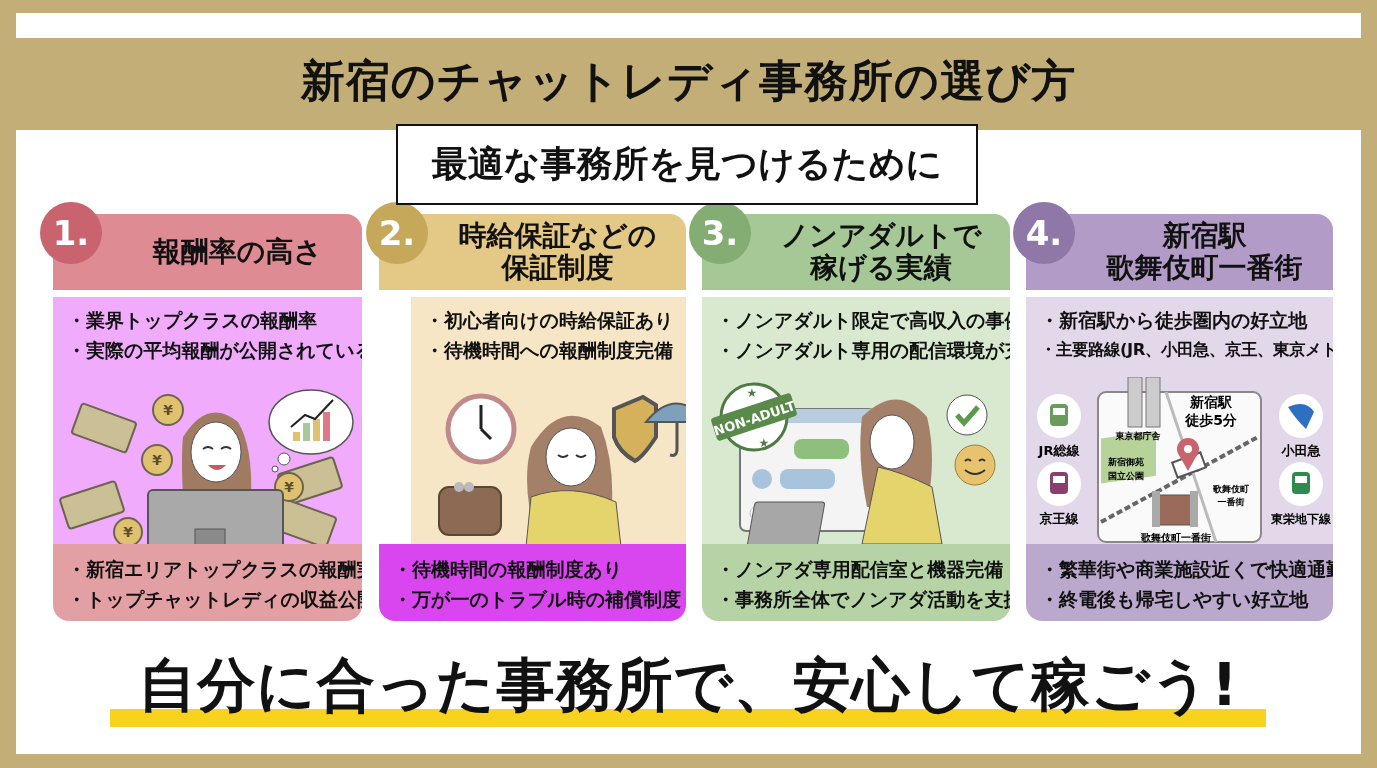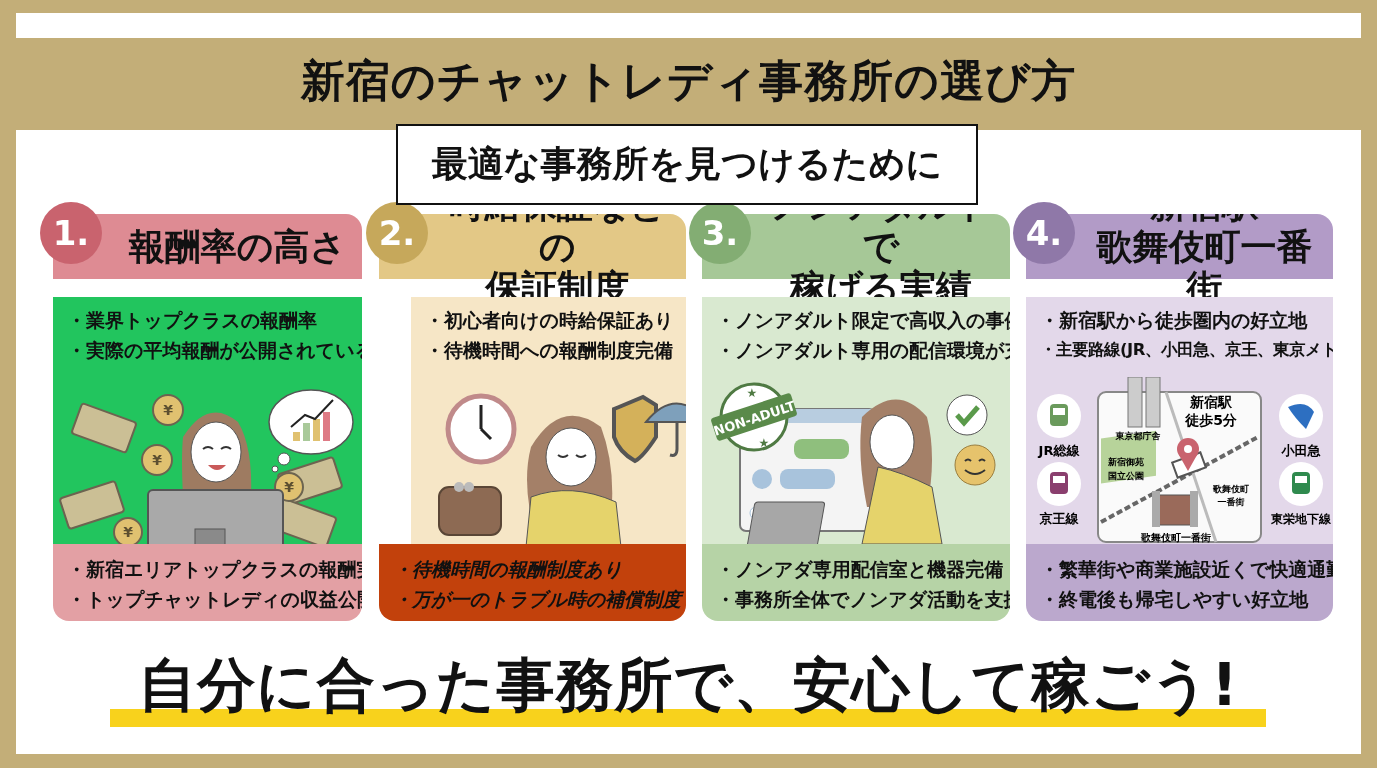--- a/index.html
+++ b/index.html
@@ -20,43 +20,43 @@
   .subtitle-box {
     position: absolute; left: 396px; top: 124px; width: 582px; height: 81px;
     background: #fff; border: 2px solid #111; display: flex; align-items: center; justify-content: center;
     font-size: 36px; font-weight: bold; z-index: 3;
   }
   .card {
     position: absolute; top: 214px; height: 407px; border-radius: 16px; overflow: visible;
   }
   .card-inner { position: absolute; inset: 0; border-radius: 16px; overflow: hidden; }
   .card-header {
-    position: absolute; left: 0; right: 0; top: 0; height: 65px;
+    position: absolute; left: 0; right: 0; top: 0; height: 76px;
     display: flex; align-items: center; justify-content: center; text-align: center;
-    font-size: 36px; font-weight: bold; line-height: 1.15; padding-left: 60px; padding-right: 10px;
+    font-size: 28px; font-weight: bold; line-height: 1.15; padding-left: 60px; padding-right: 10px;
   }
   .card-header.one-line { padding-left: 70px; }
   .card-top-list {
     position: absolute; left: 0; right: 0; top: 83px; height: 80px; padding: 8px 12px 0 14px;
   }
   .card-illust { position: absolute; left: 0; right: 0; top: 163px; height: 167px; }
   .card-bottom { position: absolute; left: 0; right: 0; top: 330px; bottom: 0; padding: 10px 12px 0 14px; }
   .bullet { font-size: 19px; font-weight: bold; line-height: 30px; white-space: nowrap; }
   .bullet::before { content: "・"; }
   .bullet.narrow { font-size: 16.5px; letter-spacing: -0.5px; }
   .num-badge {
     position: absolute; left: -13px; top: -12px; width: 62px; height: 62px; border-radius: 50%;
     color: #fff; font-size: 34px; font-weight: bold; display: flex; align-items: center; justify-content: center;
     z-index: 2;
   }
   
-  .c1 .card-header { background: #de8b93; } .c1 .card-top-list, .c1 .card-illust { background: #22c55e; }
+  .c1 .card-header { background: #de8b93; } .c1 .card-top-list, .c1 .card-illust { background: #f0abfc; }
   .c1 .card-bottom { background: #e3a0a4; } .c1 .num-badge { background: #c9636e; }
   .c2 .card-header { background: #e3c886; } .c2 .card-top-list, .c2 .card-illust { background: #f6e6c6; margin-left: 32px; }
-  .c2 .card-bottom { background: #c2410c; font-style: italic; } .c2 .num-badge { background: #c6a85b; }
+  .c2 .card-bottom { background: #d946ef; } .c2 .num-badge { background: #c6a85b; }
   .c3 .card-header { background: #a6c897; } .c3 .card-top-list, .c3 .card-illust { background: #d9e9d0; }
   .c3 .card-bottom { background: #b6d3a6; } .c3 .num-badge { background: #83ad73; }
   .c4 .card-header { background: #b29bc7; } .c4 .card-top-list, .c4 .card-illust { background: #e3d8ea; }
   .c4 .card-bottom { background: #bba8cd; } .c4 .num-badge { background: #8f78a8; }
 
   .footer-highlight { position: absolute; left: 110px; top: 709px; width: 1156px; height: 18px; background: #f8d21c; }
   .footer-text {
     position: absolute; left: 0; right: 0; top: 647px; text-align: center;
     font-size: 58px; font-weight: bold; color: #111; letter-spacing: 1px; z-index: 2;
   }

